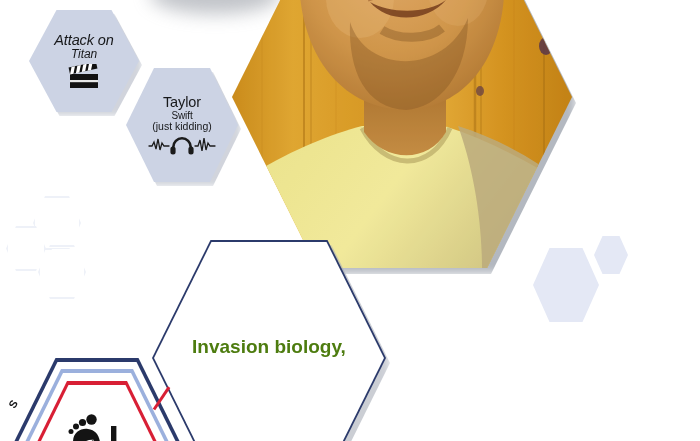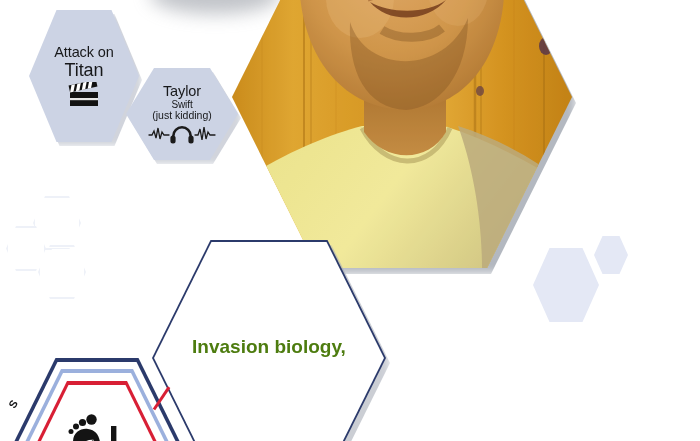--- a/index.html
+++ b/index.html
@@ -287,44 +287,44 @@
         <path d="M136 74 C160 66 196 66 216 72" fill="none" stroke="#94552e" stroke-width="3" opacity="0.6"></path>
 
         <path d="M118 96 C134 148 212 150 236 92 C236 150 206 182 174 184 C134 182 116 146 118 96 Z" fill="#7a4d22" opacity="0.38"></path>
         <path d="M150 104 C166 114 196 114 210 102" fill="none" stroke="#6a421d" stroke-width="9" opacity="0.35"></path>
 
         <rect x="0" y="0" width="340" height="342" fill="#d99a26" opacity="0.10"></rect>
       </svg>
     </div>
   </div>
 
-  <div class="tag-hex-wrap" style="left:29px; top:10px; width:110px; height:132px;">
+  <div class="tag-hex-wrap" style="left:29px; top:10px; width:110px; height:102px;font-style:italic;">
     <div class="tag-hex-shadow"></div>
     <div class="tag-hex">
       <div class="tag-line" style="font-size:14.5px;">Attack on</div>
-      <div class="tag-line" style="font-size:18px;">Titan</div>
+      <div class="tag-line" style="font-size:12px;">Titan</div>
       <div class="tag-icon">
         <svg width="34" height="26" viewBox="0 0 34 26">
           <rect x="3" y="10" width="28" height="14" fill="#121212"></rect>
           <rect x="3" y="16" width="28" height="2.2" fill="#ffffff" opacity="0.9"></rect>
           <g transform="rotate(-12 5 10)">
             <rect x="3" y="3" width="28" height="7" fill="#121212"></rect>
             <g fill="#ffffff">
               <polygon points="6,3 9.5,3 6.5,10 3,10"></polygon>
               <polygon points="12,3 15.5,3 12.5,10 9,10"></polygon>
               <polygon points="18,3 21.5,3 18.5,10 15,10"></polygon>
               <polygon points="24,3 27.5,3 24.5,10 21,10"></polygon>
             </g>
           </g>
         </svg>
       </div>
     </div>
   </div>
 
-  <div class="tag-hex-wrap" style="left:126px; top:68px; width:112px; height:92px;">
+  <div class="tag-hex-wrap" style="left:126px; top:68px; width:112px; height:114px;">
     <div class="tag-hex-shadow"></div>
     <div class="tag-hex">
       <div class="tag-line" style="font-size:14.5px;">Taylor</div>
       <div class="tag-line" style="font-size:10px;">Swift</div>
       <div class="tag-sub" style="font-size:10.5px;">(just kidding)</div>
       <div class="tag-icon">
         <svg width="68" height="22" viewBox="0 0 68 22">
           <g stroke="#1b1b1b" stroke-width="1.3" fill="none" stroke-linecap="round">
             <path d="M1 12 L4 12 L6 8 L8 15 L10 5 L12 16 L14 9 L16 12 L21 12"></path>
             <path d="M47 12 L50 12 L52 6 L54 17 L56 4 L58 16 L60 9 L62 12 L67 12"></path>

